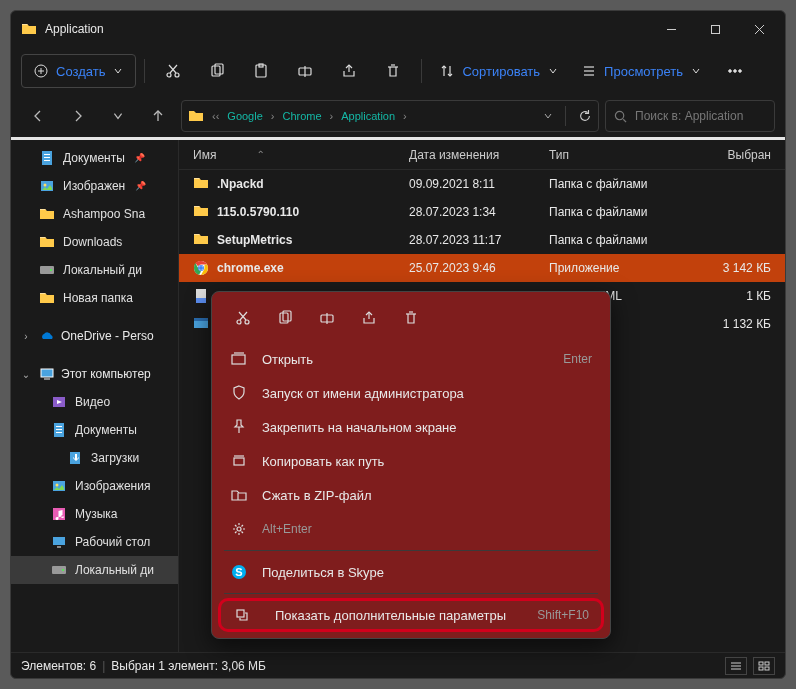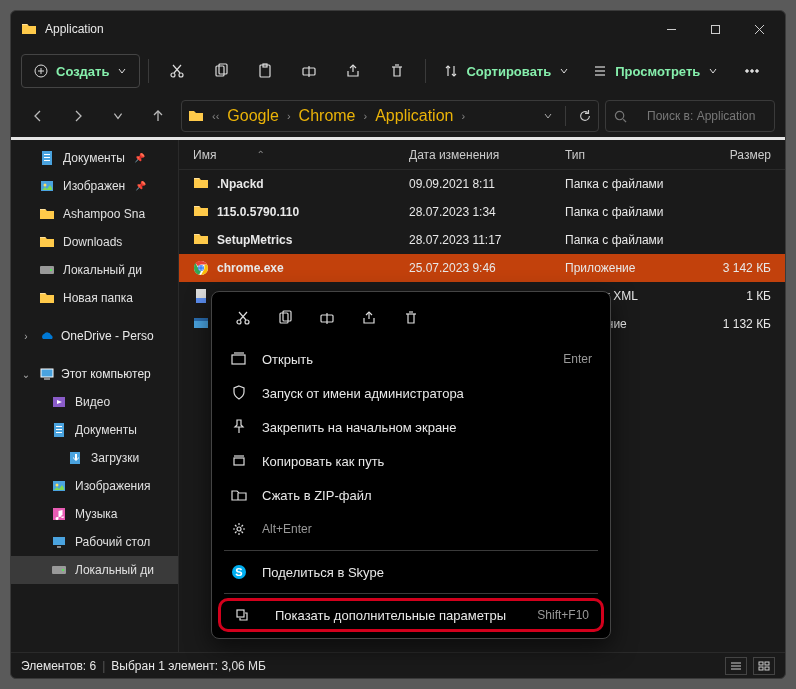--- a/index.html
+++ b/index.html
@@ -10,56 +10,56 @@
     display: flex; flex-direction: column; color: #e8e8e8; font-size: 13px;
   }
   
   .titlebar { display:flex; align-items:center; height:36px; padding:0 4px 0 10px; }
   .titlebar .ico { width:16px; height:16px; margin-right:8px; }
   .titlebar .title { flex:1; font-size:12px; }
   .winbtn { width:44px; height:30px; display:flex; align-items:center; justify-content:center; }
   .winbtn svg { stroke:#ccc; }
   
   .toolbar { display:flex; align-items:center; height:48px; padding:0 10px; gap:4px; }
-  .tbtn { height:34px; padding:0 10px; border-radius:4px; display:flex; align-items:center; gap:8px; color:#86efac;font-weight:bold; }
+  .tbtn { height:34px; padding:0 10px; border-radius:4px; display:flex; align-items:center; gap:8px; color:#3b82f6; }
   .tbtn.create { border:1px solid #444; padding:0 12px; }
   .tbtn .chev { width:10px; height:10px; }
   .tbicon { width:40px; height:34px; display:flex; align-items:center; justify-content:center; }
   .tbicon svg, .tbtn svg { stroke:#ddd; }
   .sep { width:1px; height:24px; background:#3a3a3a; margin:0 4px; }
   
   .navrow { display:flex; align-items:center; height:42px; padding:0 10px; gap:6px; }
   .navbtn { width:34px; height:34px; display:flex; align-items:center; justify-content:center; border-radius:4px; }
   .navbtn svg { stroke:#bbb; }
   .breadcrumb { flex:1; height:32px; border:1px solid #3a3a3a; border-radius:4px; display:flex; align-items:center; padding:0 6px; gap:8px; }
-  .breadcrumb .seg { color:#eab308; font-size:16px; }
+  .breadcrumb .seg { color:#14b8a6; font-size:11px; }
   .breadcrumb .sepchev { color:#888; font-size:11px; }
-  .search { width:170px; height:32px; border:1px solid #3a3a3a; border-radius:4px; display:flex; align-items:center; padding:0 8px; gap:20px; color:#777; font-size:12px; }
+  .search { width:170px; height:32px; border:1px solid #3a3a3a; border-radius:4px; display:flex; align-items:center; padding:0 8px; gap:8px; color:#777; font-size:12px; }
   
   .body { flex:1; display:flex; overflow:hidden; border-top:3px solid #e5e5e5;}
   .sidebar { width:168px; border-right:1px solid #2a2a2a; overflow:hidden; padding-top:4px;}
   .side-item { display:flex; align-items:center; height:28px; padding-left:28px; gap:8px; font-size:12px; color:#e0e0e0; white-space:nowrap; overflow:hidden; }
   .side-item.sel { background:#3a3a3a; }
   .side-group { display:flex; align-items:center; height:28px; padding-left:8px; gap:6px; font-size:12px; }
   .side-group .exp { width:14px; text-align:center; color:#aaa; font-size:10px;}
   .folder-ico { width:16px; height:14px; }
   .main { flex:1; display:flex; flex-direction:column; position:relative; }
   .cols { display:flex; height:30px; align-items:center; border-bottom:1px solid #2a2a2a; font-size:12px; color:#ccc; }
   .c-name { width:230px; padding-left:14px; display:flex; align-items:center; gap:40px;}
   .c-date { width:140px; }
-  .c-type { width:130px;margin-left:16px; }
+  .c-type { width:130px; }
   .c-size { flex:1; text-align:right; padding-right:14px; }
   .row { display:flex; height:28px; align-items:center; font-size:12px; }
   .row.sel { background:#c2410c; }
   .row .c-name { display:flex; align-items:center; gap:8px; padding-left:14px;font-weight:bold;}
   .row .ico { width:16px; height:16px; flex-shrink:0;}
   
   .ctx {
     position:absolute; left:200px; top:280px; width:400px;
-    background:#000000; border:1px solid #444; border-radius:8px;
+    background:#7f1d1d; border:1px solid #444; border-radius:8px;
     box-shadow:0 8px 24px rgba(0,0,0,0.6); padding:6px; z-index:100;
   }
   .ctx-icons { display:flex; gap:4px; padding:4px 6px 8px 6px; }
   .ctx-icon { width:38px; height:32px; display:flex; align-items:center; justify-content:center; border-radius:4px;}
   .ctx-item { display:flex; align-items:center; height:34px; padding:0 12px; gap:14px; border-radius:4px; font-size:13px;}
   .ctx-item .lbl { flex:1; }
   .ctx-item .sc { color:#999; font-size:12px; }
   .ctx-item .mi { width:18px; height:18px; display:flex; align-items:center; justify-content:center;}
   .ctx-sep { height:1px; background:#3a3a3a; margin:4px 6px; }
   .highlight { border:3px solid #d2001c; border-radius:10px;gap:24px; }
@@ -356,21 +356,21 @@
         </div>
       </div>
     <div class="main">
       <div class="cols">
         <div class="c-name">
             <span>Имя</span>
             <span style="color:#888;font-size:10px">⌃</span>
           </div>
         <div class="c-date">Дата изменения</div>
         <div class="c-type">Тип</div>
-        <div class="c-size">Размер</div>
+        <div class="c-size">Выбран</div>
       </div>
       <div id="filerows">
           <div class="row ">
     <div class="c-name">
               <span class="ico"><svg class="folder-ico" viewBox="0 0 16 14">
                   <path fill="#ffca4a" d="M1 2h5l2 2h7v8H1z"></path>
                   <path fill="#ffe09a" d="M1 2h5l1 1H1z"></path>
                 </svg></span>
               <span>.Npackd</span>
             </div>

